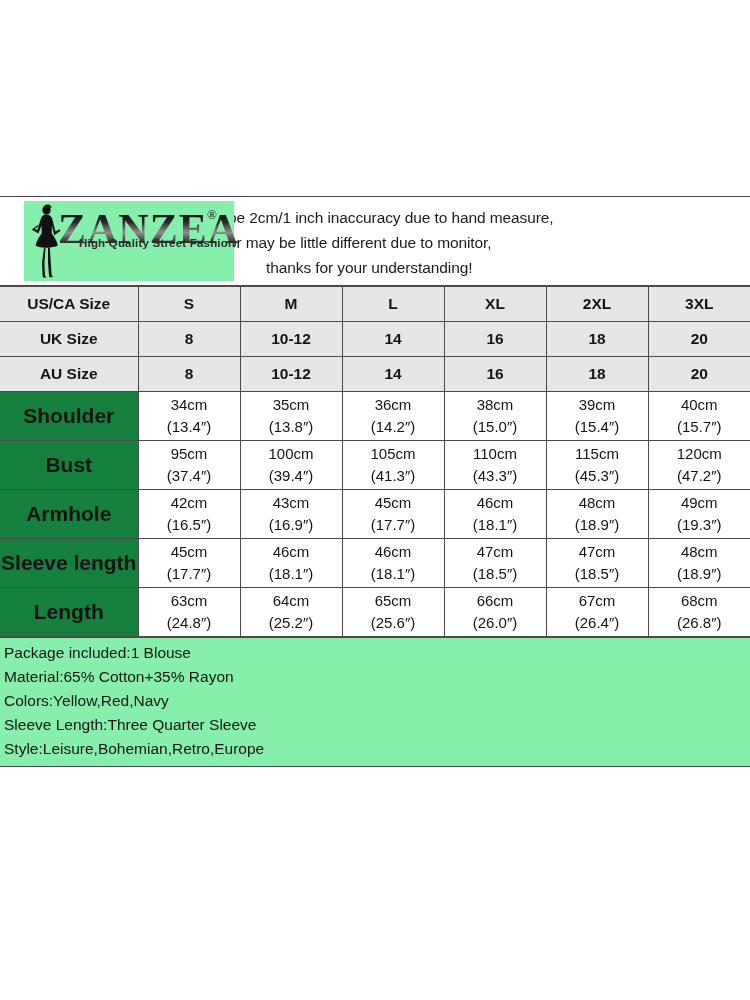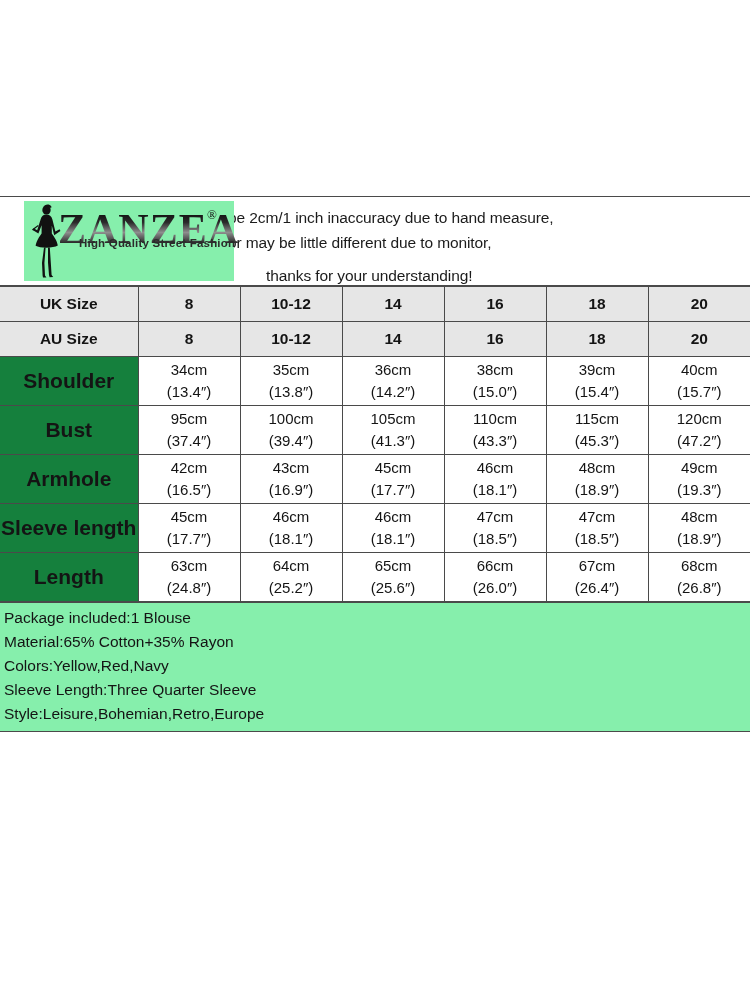--- a/index.html
+++ b/index.html
@@ -39,21 +39,21 @@
   .notice-lines {
     position: absolute;
     left: 228px;
     top: 8px;
     font-size: 15.5px;
     color: #1b1b1b;
     line-height: 25px;
     letter-spacing: -0.1px;
     white-space: nowrap;
   }
-  .notice-lines .l3 { padding-left: 38px; margin-top: 8px; }
+  .notice-lines .l3 { padding-left: 38px; }
 
   
   .logo-block {
     position: absolute;
     left: 24px;
     top: 4px;
     width: 210px;
     height: 80px;
     background: #86efac;
   }
@@ -200,20 +200,29 @@
       <col class="c-size">
         <col class="c-size">
         <col class="c-size">
       <col class="c-size">
         <col class="c-size">
         <col class="c-size">
     </colgroup>
     <tbody>
 
 
+      <tr class="hrow std">
+        <td class="lbl">US/CA Size</td>
+        <td>S</td>
+        <td>M</td>
+        <td>L</td>
+        <td>XL</td>
+        <td>2XL</td>
+        <td>3XL</td>
+      </tr>
 
       <tr class="hrow std">
         <td class="lbl">UK Size</td>
         <td>8</td>
         <td>10-12</td>
         <td>14</td>
         <td>16</td>
         <td>18</td>
         <td>20</td>
       </tr>

